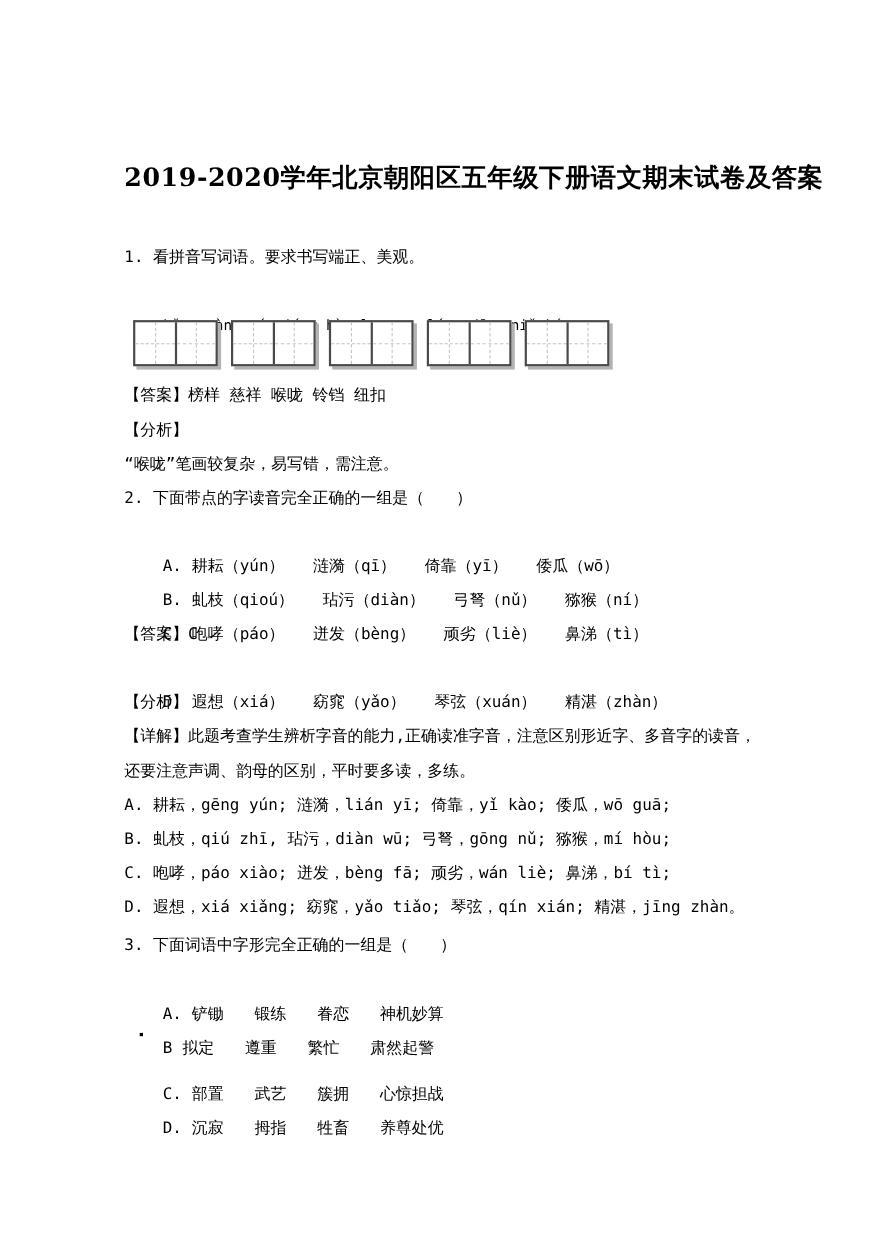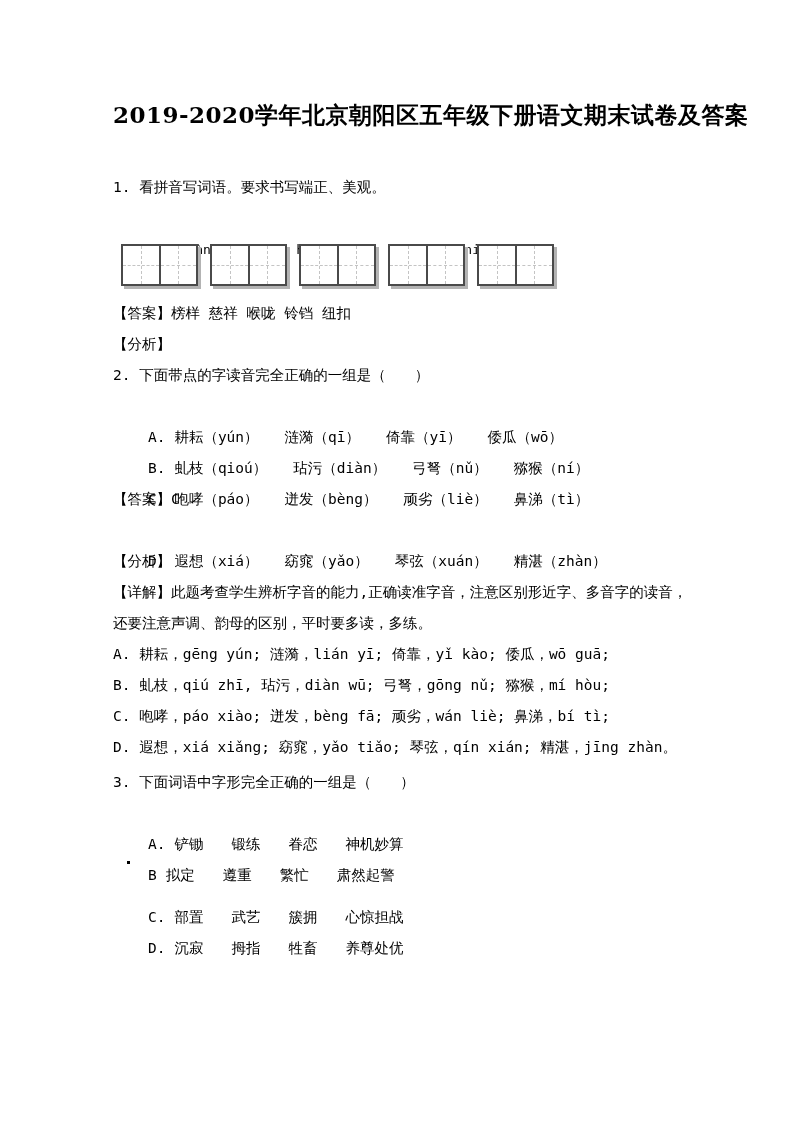--- a/index.html
+++ b/index.html
@@ -18,20 +18,21 @@
     background: #ffffff;
   }
   .doc-title {
     font-family: "DejaVu Serif", "Liberation Serif", serif;
     font-weight: bold;
     font-size: 23px;
     line-height: 32px;
     text-align: right;
     white-space: nowrap;
     letter-spacing: 0.5px;
+    margin-top: 47px;
   }
   .line {
     font-size: 14.5px;
     line-height: 31px;
     height: 31px;
     white-space: pre;
   }
   .q1-prompt { margin-top: 41px; }
   
   .pinyin-row { font-size: 13px; padding-left: 4px; }
@@ -118,20 +119,21 @@
         <div class="grid-cell"></div>
       </div>
     <div class="grid-group">
         <div class="grid-cell"></div>
         <div class="grid-cell"></div>
       </div>
   </div>
 
   <div class="line answer-line">【答案】榜样 慈祥 喉咙 铃铛 纽扣</div>
   <div class="line">【分析】</div>
+  <div class="line">“喉咙”笔画较复杂，易写错，需注意。</div>
 
   <div class="line">2. 下面带点的字读音完全正确的一组是（　　）</div>
 
   <div class="line">
     <span class="opt-label">A.</span><span class="opt2-item">耕耘（yún）</span><span class="opt2-item">涟漪（qī）</span><span class="opt2-item">倚靠（yī）</span><span class="opt2-item">倭瓜（wō）</span>
   </div>
   <div class="line">
     <span class="opt-label">B.</span><span class="opt2-item">虬枝（qioú）</span><span class="opt2-item">玷污（diàn）</span><span class="opt2-item">弓弩（nǔ）</span><span class="opt2-item">猕猴（ní）</span>
   </div>
   <div class="line">

